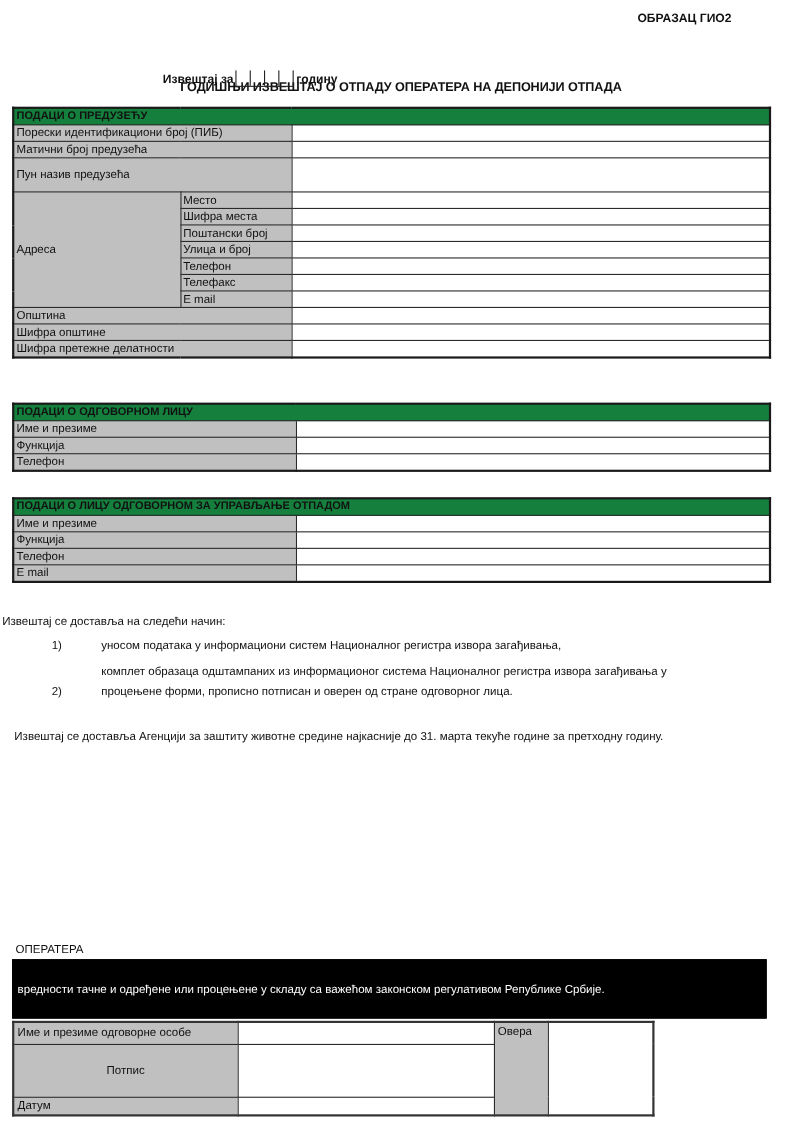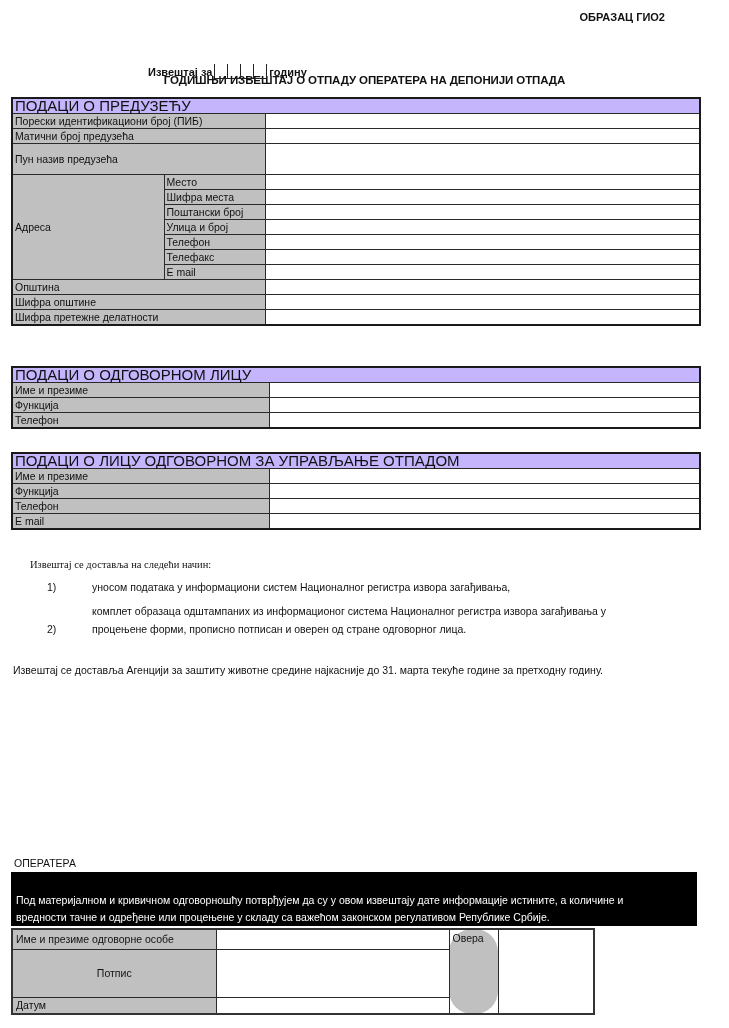--- a/index.html
+++ b/index.html
@@ -10,21 +10,21 @@
   .title { left:0; width:729px; top:30px; text-align:center; font-size:11.5px; font-weight:bold; letter-spacing:-0.1px;margin-top:44px; }
   .year-line { left:148px; top:64px; font-size:11px; font-weight:bold; display:flex; align-items:center; }
   .year-boxes { display:flex; margin:0 2px; height:14px; border-bottom:1.5px solid #222; }
   .year-box { width:12px; border-left:1.5px solid #222; }
   .year-box:last-child { border-right:1.5px solid #222; }
 
   table.form { position:absolute; left:11px; width:690px; border-collapse:collapse; border:2.5px solid #1a1a1a; font-size:10.5px; }
   table.form td { border:1.5px solid #2a2a2a; padding:0 2px; height:14px; line-height:14px; vertical-align:middle; }
   .g { background:#c0c0c0; }
   .w { background:#fff; }
-  .hdr { font-weight:normal; background:#c4b5fd; font-size:15px; }
+  .hdr { font-weight:bold; background:#15803d; font-size:10px; }
   .c1 { width:152px; } .c2 { width:101px; } .c3 { }
 
   .text { font-size:10.5px; }
   .cert-label { left:14px; top:857px; font-size:10.5px; }
   .cert-black { position:absolute; left:11px; top:872px; width:686px; height:54px; background:#000; color:#fff; font-size:10.5px; line-height:17px; padding:18px 2px 0 3px; box-sizing:border-box; border:2px solid #000; }
   table.cert { position:absolute; left:11px; top:928px; width:584px; border-collapse:collapse; border:2px solid #333; font-size:10.5px; }
   table.cert td { border:1.5px solid #2a2a2a; padding:0 3px; }
 </style>
 </head>
 <body>
@@ -154,45 +154,44 @@
     <td class="g">Телефон</td>
     <td class="w"></td>
   </tr>
   <tr>
     <td class="g">E mail</td>
     <td class="w"></td>
   </tr>
 </tbody>
   </table>
 
-<div class="abs text" style="left:30px; top:559px;font-family:Liberation Serif, serif;">Извештај се доставља на следећи начин:</div>
+<div class="abs text" style="left:2px; top:559px;">Извештај се доставља на следећи начин:</div>
 <div class="abs text" style="left:47px; top:581px;">1)</div>
 <div class="abs text" style="left:92px; top:581px;">уносом података у информациони систем Националног регистра извора загађивања,</div>
 <div class="abs text" style="left:92px; top:605px;">комплет образаца одштампаних из информационог система Националног регистра извора загађивања у</div>
 <div class="abs text" style="left:47px; top:623px;">2)</div>
 <div class="abs text" style="left:92px; top:623px;">процењене форми, прописно потписан и оверен од стране одговорног лица.</div>
 <div class="abs text" style="left:13px; top:664px;">Извештај се доставља Агенцији за заштиту животне средине најкасније до 31. марта текуће године за претходну годину.</div>
 
 <div class="abs cert-label">ОПЕРАТЕРА</div>
 <div class="cert-black">
-  <div>Под материјалном и кривичном одговорношћу потврђујем да су у овом извештају дате информације истините, а количине и</div>
   <div>вредности тачне и одређене или процењене у складу са важећом законском регулативом Републике Србије.</div>
 </div>
 <table class="cert">
   <colgroup>
       <col style="width:204px">
       <col style="width:233px">
       <col style="width:49px">
       <col>
     </colgroup>
   <tbody>
       <tr style="height:20px;">
     <td class="g">Име и презиме одговорне особе</td>
     <td class="w"></td>
-    <td rowspan="3" class="g" style="vertical-align:top; padding-top:2px;border-radius:23px;">Овера</td>
+    <td rowspan="3" class="g" style="vertical-align:top; padding-top:2px;">Овера</td>
     <td rowspan="3" class="w"></td>
   </tr>
   <tr style="height:48px;text-align:center;">
     <td class="g">Потпис</td>
     <td class="w"></td>
   </tr>
   <tr style="height:17px;">
     <td class="g">Датум</td>
     <td class="w"></td>
   </tr>

